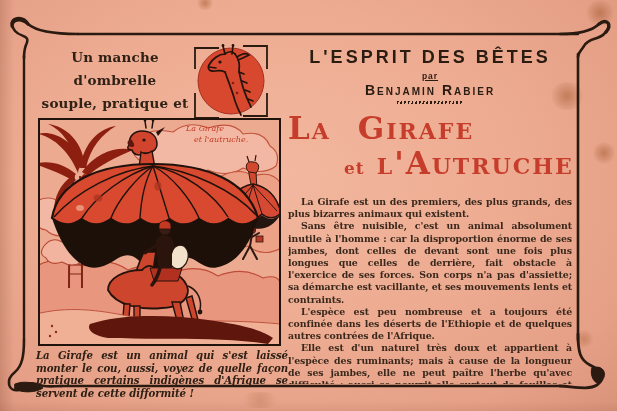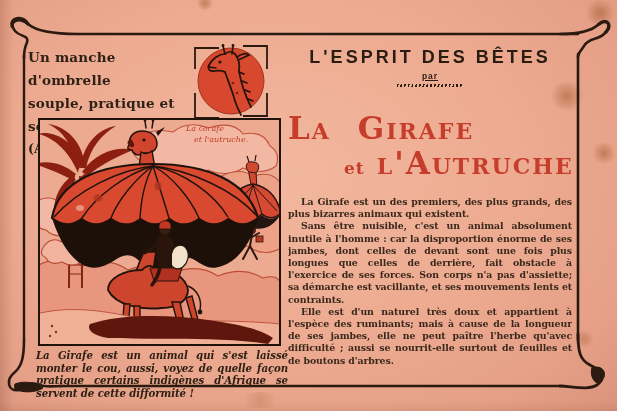--- a/index.html
+++ b/index.html
@@ -13,21 +13,21 @@
     background:linear-gradient(90deg, rgba(120,60,40,.22) 0, rgba(120,60,40,0) 14px),
                linear-gradient(0deg, rgba(120,60,40,.10) 0, rgba(120,60,40,0) 10px);}
   .abs{position:absolute;}
   svg{display:block;}
   .frame{position:absolute;left:0;top:0;width:617px;height:411px;pointer-events:none;}
 
   .stain{position:absolute;border-radius:50%;pointer-events:none;
     background:radial-gradient(circle, rgba(146,74,28,.45) 0%, rgba(146,74,28,.18) 45%, rgba(146,74,28,0) 72%);}
 
   
-  .ad{left:28px;top:46px;width:174px;text-align:left;color:#302116;font-weight:bold;}
+  .ad{left:28px;top:46px;width:174px;text-align:center;color:#302116;font-weight:bold;}
   .ad .l12{font-size:13.5px;line-height:23px;letter-spacing:.2px;}
   .ad .l3{font-size:12.5px;line-height:21px;}
 
   
   .medallion{left:189px;top:41px;width:84px;height:80px;}
 
   
   .masthead{left:288px;top:47px;width:284px;text-align:center;color:#2b1c11;}
   .series{font-family:"Liberation Sans", sans-serif;font-weight:bold;font-size:18px;
     letter-spacing:3px;white-space:nowrap;}
@@ -116,33 +116,35 @@
       <circle cx="44" cy="4.5" r="1.4" fill="#24130a"></circle>
       <circle cx="31" cy="21" r="1.6" fill="#24130a"></circle>
       <circle cx="44" cy="42" r="1.3" fill="#7e1f10"></circle>
       <circle cx="48" cy="52" r="1.3" fill="#7e1f10"></circle>
     </svg>
   </div>
 
   <div class="abs masthead">
     <div class="series">L'ESPRIT DES BÊTES</div>
     <div class="par">par</div>
+    <div class="author">Benjamin Rabier</div>
     <div class="squiggle"></div>
   </div>
 
   <div class="abs art-title">
     <div class="t-big">La Girafe</div>
     <div class="t-line2">
       <span class="t-et">et</span><span class="t-big">l'Autruche</span>
     </div>
   </div>
 
   <div class="abs body-col">
     <p>La Girafe est un des premiers, des plus grands, des plus bizarres animaux qui existent.</p>
     <p>Sans être nuisible, c'est un animal absolument inutile à l'homme : car la disproportion énorme de ses jambes, dont celles de devant sont une fois plus longues que celles de derrière, fait obstacle à l'exercice de ses forces. Son corps n'a pas d'assiette; sa démarche est vacillante, et ses mouvements lents et contraints.</p>
+    <p>L'espèce est peu nombreuse et a toujours été confinée dans les déserts de l'Ethiopie et de quelques autres contrées de l'Afrique.</p>
     <p>Elle est d'un naturel très doux et appartient à l'espèce des ruminants; mais à cause de la longueur de ses jambes, elle ne peut paître l'herbe qu'avec difficulté ; aussi se nourrit-elle surtout de feuilles et de boutons d'arbres.</p>
   </div>
 
   <div class="abs illus">
     <svg viewBox="0 0 243 228" width="243" height="228">
       <rect x="0" y="0" width="243" height="228" fill="#ecaa90"></rect>
 
       <g stroke="#c2543e" stroke-width="1.1" fill="#f3b8a3">
         <path d="M95,25 Q110,8 135,14 Q150,2 170,10 Q195,2 205,16 Q225,12 232,28 Q243,35 238,48 Q225,58 205,50 Q190,60 170,52 Q150,60 135,50 Q115,55 105,44 Q92,38 95,25 Z"></path>
         <path d="M-5,85 Q12,75 22,85 Q38,80 40,95 Q48,108 35,115 Q18,122 8,112 Q-8,110 -5,85 Z"></path>

